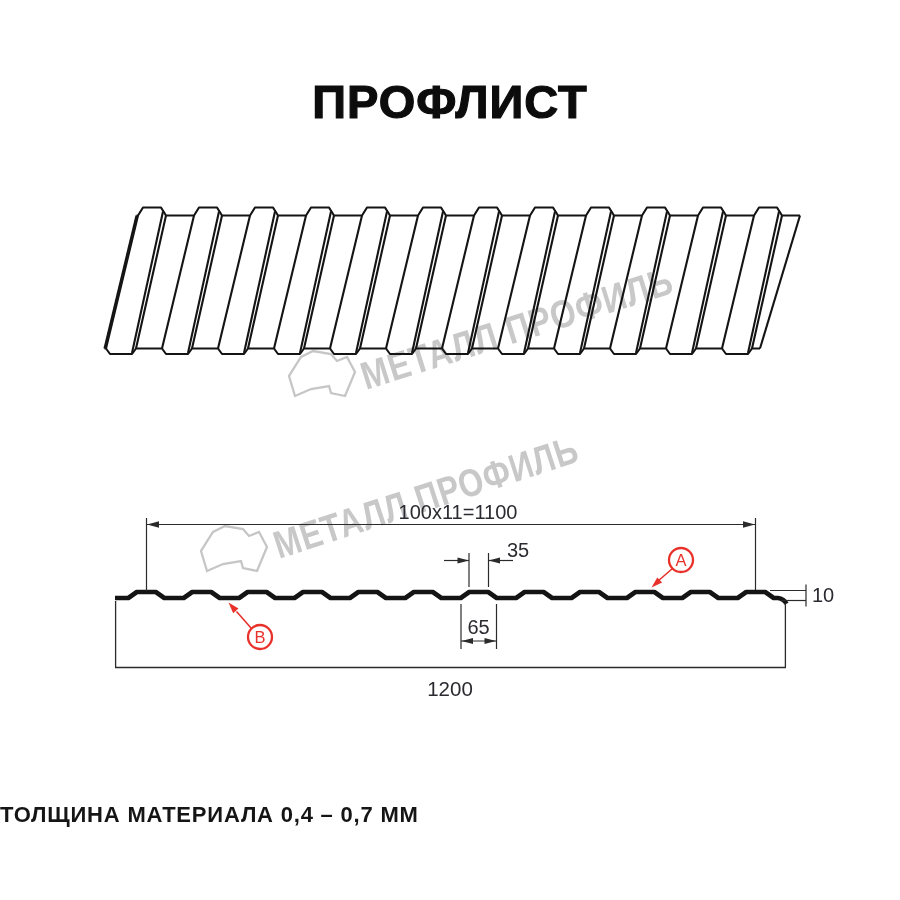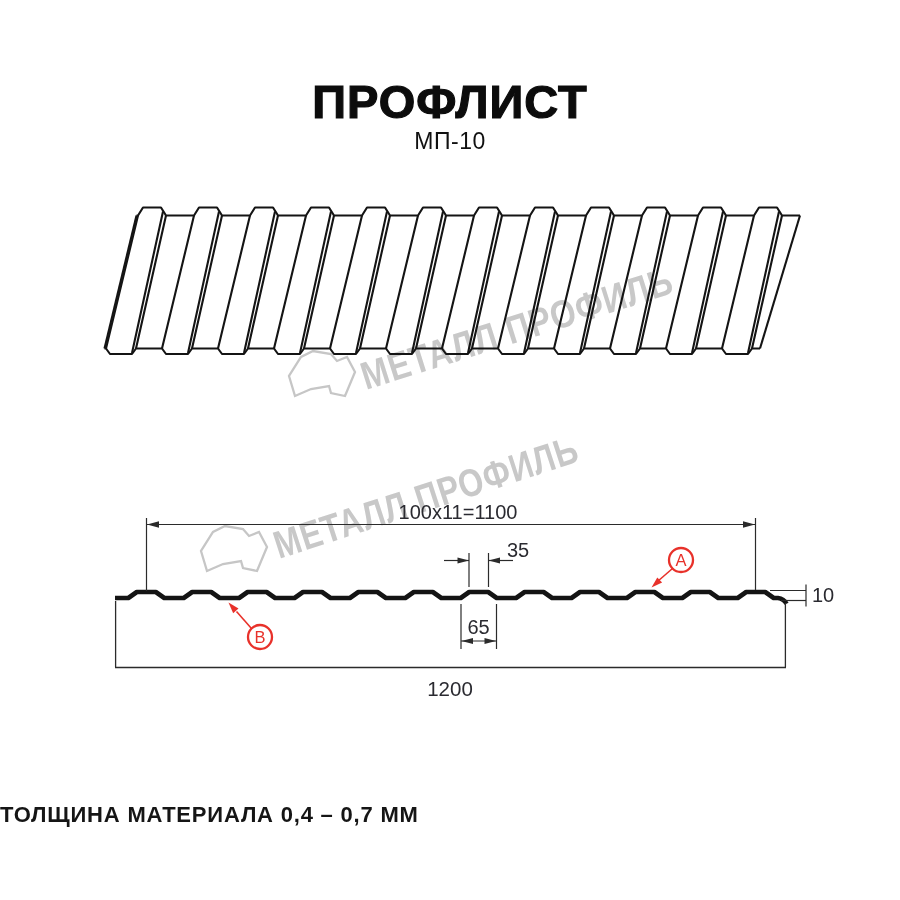--- a/index.html
+++ b/index.html
@@ -25,21 +25,20 @@
   .red-stroke{stroke:#e8312a;fill:none;stroke-width:2.3;}
   .red-fill{fill:#e8312a;stroke:none;}
   .red-text{fill:#e8312a;font-size:16.5px;font-weight:400;}
 </style>
 </head>
 <body>
 
 <div id="stage">
 
   <div class="title">ПРОФЛИСТ</div>
-  <div class="subtitle">МП-10</div>
 
   <svg width="900" height="900" viewBox="0 0 900 900">
 
     <g>
       <g transform="translate(289 351)">
         <polygon class="wm-logo" points="6,45 0,25 12,6 24,0 42,3 48,10 58,6 66,21 56,45 42,42 40,35 22,38"></polygon>
       </g>
       <text class="wm-text" transform="translate(366 390) rotate(-17.5)" x="0" y="0" textLength="325" lengthAdjust="spacingAndGlyphs">МЕТАЛЛ ПРОФИЛЬ</text>
     </g>
 

